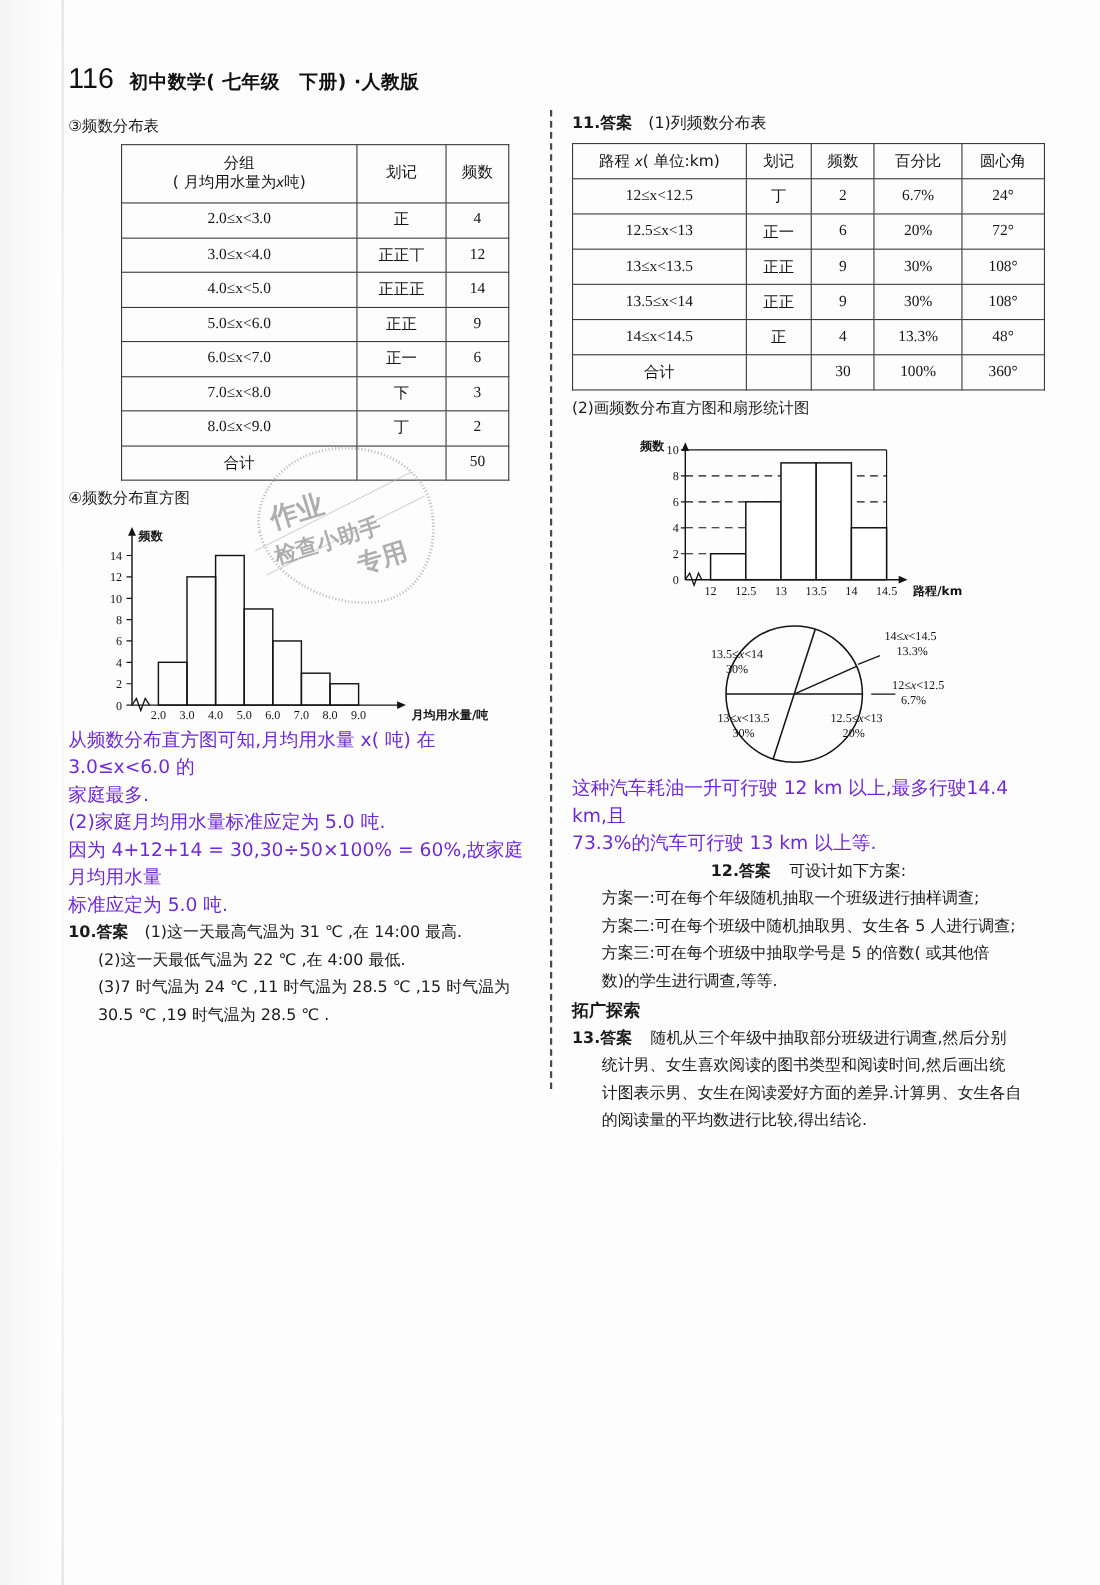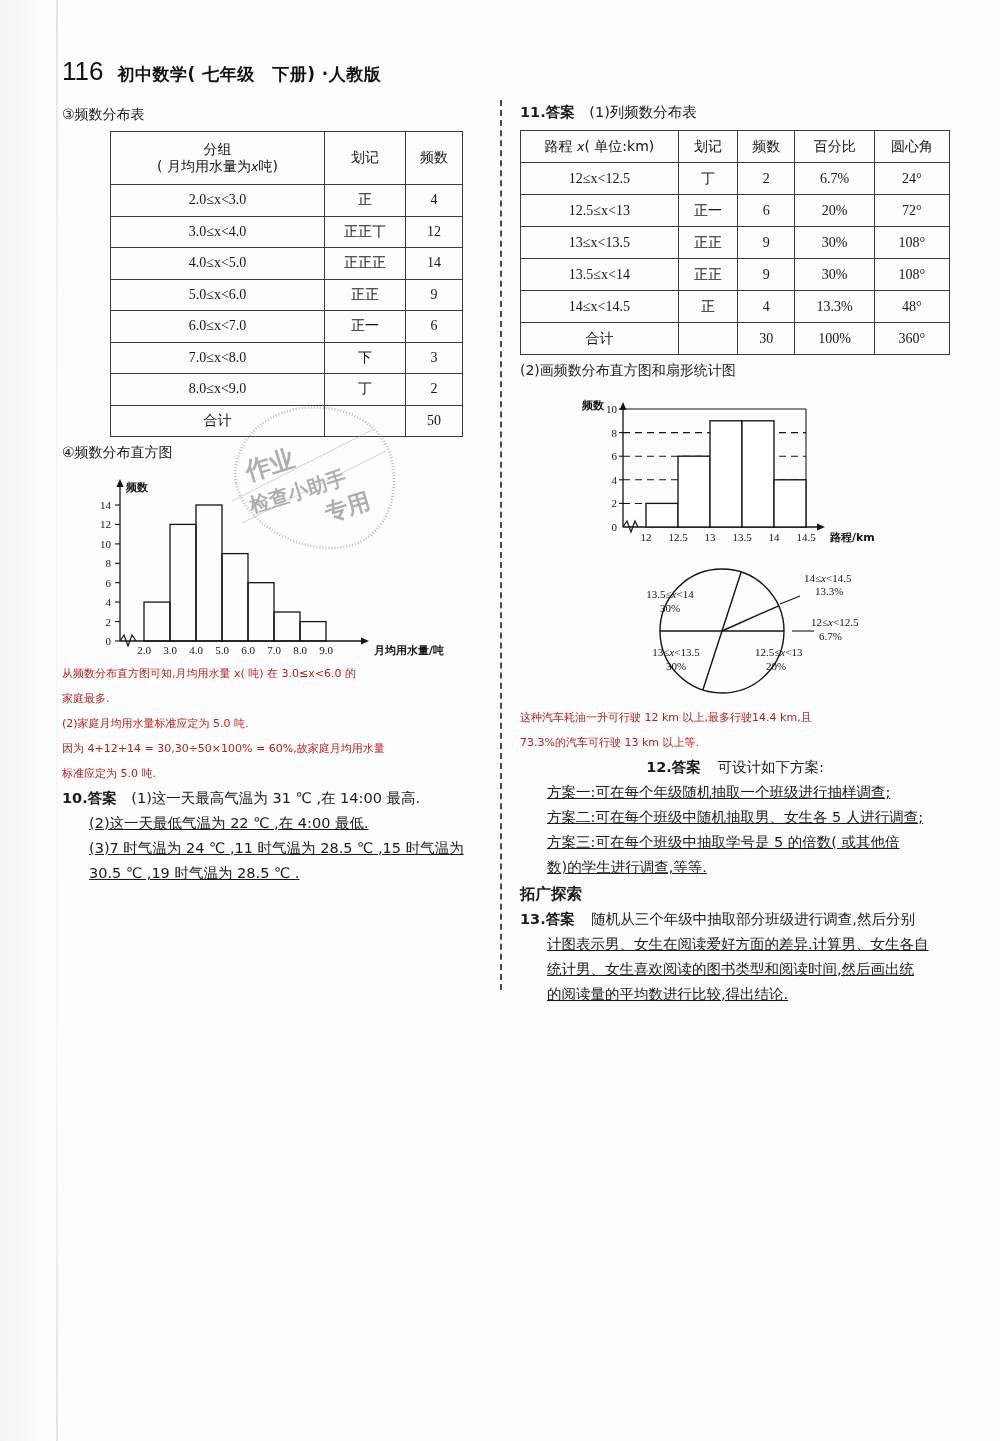--- a/index.html
+++ b/index.html
@@ -50,24 +50,24 @@
   .tbl2 .d1{width:153px;}
   .tbl2 .d2{width:52px;}
   .tbl2 .d3{width:50px;}
   .tbl2 .d4{width:72px;}
   .tbl2 .d5{width:68px;}
 
   .tally{font-family:"DejaVu Sans","Liberation Sans",sans-serif;letter-spacing:0px;font-size:14px;}
   .ital{font-style:italic;font-size:12.5px;}
 
   
-  .ptxt{font-family:"DejaVu Sans","Liberation Sans",sans-serif;font-size:11px;line-height:25px;color:#b91c1c;margin:0;}
+  .ptxt{font-family:"DejaVu Sans","Liberation Sans",sans-serif;font-size:17px;line-height:25px;color:#6d28d9;margin:0;}
   .ans{font-family:"DejaVu Sans","Liberation Sans",sans-serif;font-size:14.5px;line-height:25px;}
   .ans b{font-weight:bold;}
-  .indent{padding-left:27px;text-decoration:underline;}
+  .indent{padding-left:27px;}
   .bold-head{font-family:"DejaVu Sans","Liberation Sans",sans-serif;font-weight:bold;font-size:15.5px;margin:4px 0 2px 0;}
 
   svg{display:block;}
   .axt{font-family:"Liberation Serif","DejaVu Serif",serif;font-size:11px;fill:#141414;}
   .axt-cn{font-family:"DejaVu Sans","Liberation Sans",sans-serif;font-size:11px;font-weight:bold;fill:#141414;}
   .pie-t{font-family:"Liberation Serif","DejaVu Serif",serif;font-size:11px;fill:#111;}
 
   
   .stamp{position:absolute;left:162px;top:270px;width:190px;height:150px;
      pointer-events:none;opacity:.55;}
@@ -385,17 +385,17 @@
     <p class="ans indent" style="margin:0;">方案二:可在每个班级中随机抽取男、女生各 5 人进行调查;</p>
     <p class="ans indent" style="margin:0;">方案三:可在每个班级中抽取学号是 5 的倍数( 或其他倍</p>
     <p class="ans indent" style="margin:0;">数)的学生进行调查,等等.</p>
 
     <p class="bold-head">拓广探索</p>
 
     <p class="ans" style="margin:0;">
       <b>13.</b><b>答案</b>
       <span style="margin-left:12px;">随机从三个年级中抽取部分班级进行调查,然后分别</span>
     </p>
+    <p class="ans indent" style="margin:0;">统计男、女生喜欢阅读的图书类型和阅读时间,然后画出统</p>
     <p class="ans indent" style="margin:0;">计图表示男、女生在阅读爱好方面的差异.计算男、女生各自</p>
-    <p class="ans indent" style="margin:0;">统计男、女生喜欢阅读的图书类型和阅读时间,然后画出统</p>
     <p class="ans indent" style="margin:0;">的阅读量的平均数进行比较,得出结论.</p>
   </div>
 </div>
 
 </body></html>

